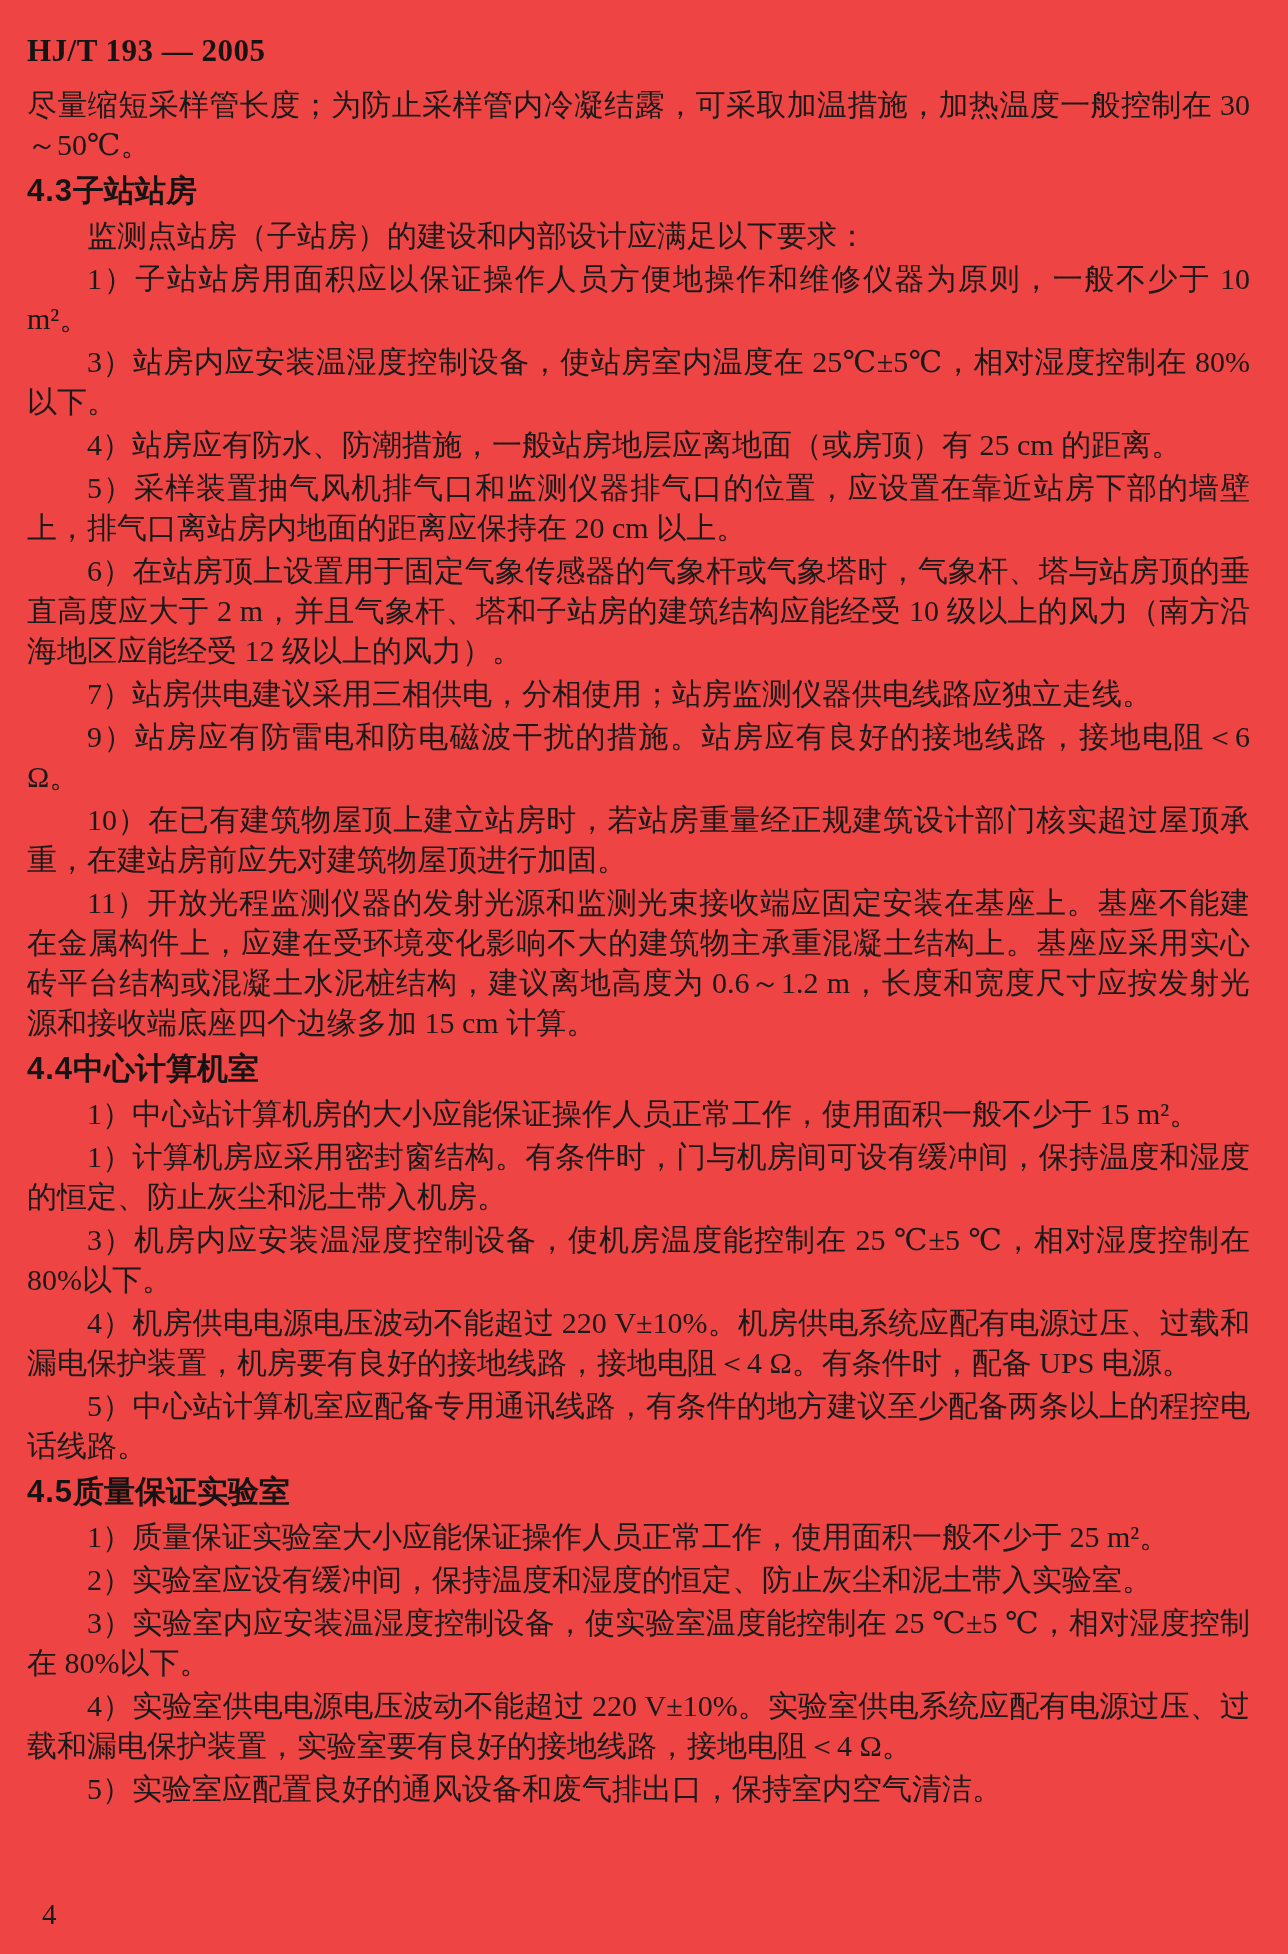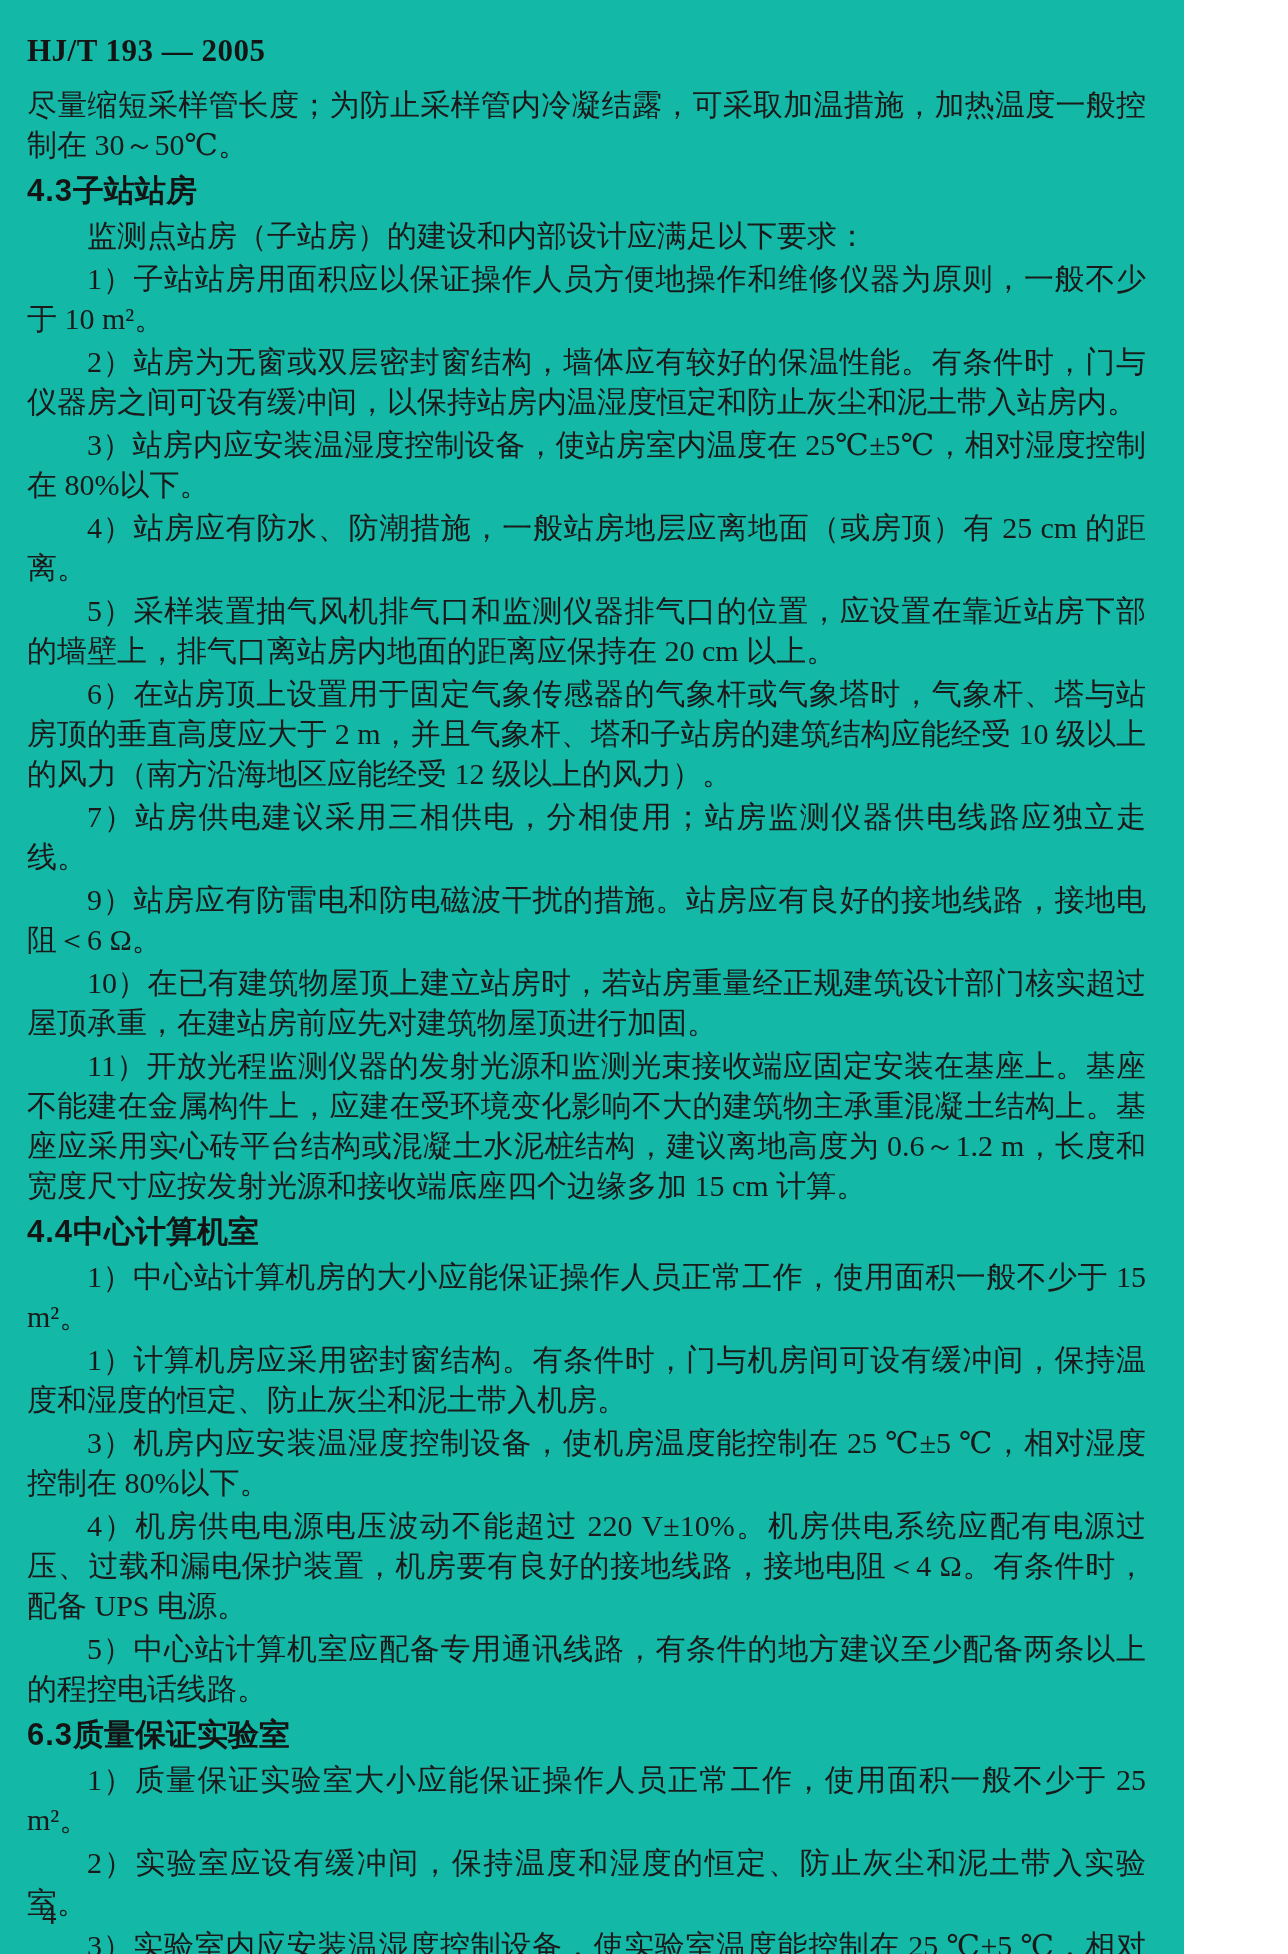--- a/index.html
+++ b/index.html
@@ -2,24 +2,24 @@
 <html lang="zh"><head>
 <meta charset="utf-8">
 <style>
   html, body {
     margin: 0;
     padding: 0;
     background: #ffffff;
   }
   .page {
     position: relative;
-    width: 1184px;
+    width: 1288px;
     height: 1954px;
     box-sizing: border-box;
-    background: #14b8a6;
+    background: #ef4444;
     color: #1a1a1a;
     padding: 32px 26px 0 27px;
     overflow: hidden;
     font-family: "Liberation Serif", "DejaVu Serif", serif;
   }
   .doc-header {
     font-family: "Liberation Serif", "DejaVu Serif", serif;
     font-weight: bold;
     font-size: 31px;
     line-height: 38px;
@@ -62,36 +62,35 @@
 <body>
 
 <div class="page">
   <div class="doc-header">HJ/T 193 — 2005</div>
 
   <div class="doc-body" id="doc-body">
       <p class="para">尽量缩短采样管长度；为防止采样管内冷凝结露，可采取加温措施，加热温度一般控制在 30～50℃。</p>
       <h2 class="sec-heading"><span class="sec-num">4.3</span><span class="sec-title">子站站房</span></h2>
       <p class="para indent">监测点站房（子站房）的建设和内部设计应满足以下要求：</p>
       <p class="para indent">1）子站站房用面积应以保证操作人员方便地操作和维修仪器为原则，一般不少于 10 m²。</p>
-      <p class="para indent">2）站房为无窗或双层密封窗结构，墙体应有较好的保温性能。有条件时，门与仪器房之间可设有缓冲间，以保持站房内温湿度恒定和防止灰尘和泥土带入站房内。</p>
       <p class="para indent">3）站房内应安装温湿度控制设备，使站房室内温度在 25℃±5℃，相对湿度控制在 80%以下。</p>
       <p class="para indent">4）站房应有防水、防潮措施，一般站房地层应离地面（或房顶）有 25 cm 的距离。</p>
       <p class="para indent">5）采样装置抽气风机排气口和监测仪器排气口的位置，应设置在靠近站房下部的墙壁上，排气口离站房内地面的距离应保持在 20 cm 以上。</p>
       <p class="para indent">6）在站房顶上设置用于固定气象传感器的气象杆或气象塔时，气象杆、塔与站房顶的垂直高度应大于 2 m，并且气象杆、塔和子站房的建筑结构应能经受 10 级以上的风力（南方沿海地区应能经受 12 级以上的风力）。</p>
       <p class="para indent">7）站房供电建议采用三相供电，分相使用；站房监测仪器供电线路应独立走线。</p>
       <p class="para indent">9）站房应有防雷电和防电磁波干扰的措施。站房应有良好的接地线路，接地电阻＜6 Ω。</p>
       <p class="para indent">10）在已有建筑物屋顶上建立站房时，若站房重量经正规建筑设计部门核实超过屋顶承重，在建站房前应先对建筑物屋顶进行加固。</p>
       <p class="para indent">11）开放光程监测仪器的发射光源和监测光束接收端应固定安装在基座上。基座不能建在金属构件上，应建在受环境变化影响不大的建筑物主承重混凝土结构上。基座应采用实心砖平台结构或混凝土水泥桩结构，建议离地高度为 0.6～1.2 m，长度和宽度尺寸应按发射光源和接收端底座四个边缘多加 15 cm 计算。</p>
       <h2 class="sec-heading"><span class="sec-num">4.4</span><span class="sec-title">中心计算机室</span></h2>
       <p class="para indent">1）中心站计算机房的大小应能保证操作人员正常工作，使用面积一般不少于 15 m²。</p>
       <p class="para indent">1）计算机房应采用密封窗结构。有条件时，门与机房间可设有缓冲间，保持温度和湿度的恒定、防止灰尘和泥土带入机房。</p>
       <p class="para indent">3）机房内应安装温湿度控制设备，使机房温度能控制在 25 ℃±5 ℃，相对湿度控制在 80%以下。</p>
       <p class="para indent">4）机房供电电源电压波动不能超过 220 V±10%。机房供电系统应配有电源过压、过载和漏电保护装置，机房要有良好的接地线路，接地电阻＜4 Ω。有条件时，配备 UPS 电源。</p>
       <p class="para indent">5）中心站计算机室应配备专用通讯线路，有条件的地方建议至少配备两条以上的程控电话线路。</p>
-      <h2 class="sec-heading"><span class="sec-num">6.3</span><span class="sec-title">质量保证实验室</span></h2>
+      <h2 class="sec-heading"><span class="sec-num">4.5</span><span class="sec-title">质量保证实验室</span></h2>
       <p class="para indent">1）质量保证实验室大小应能保证操作人员正常工作，使用面积一般不少于 25 m²。</p>
       <p class="para indent">2）实验室应设有缓冲间，保持温度和湿度的恒定、防止灰尘和泥土带入实验室。</p>
       <p class="para indent">3）实验室内应安装温湿度控制设备，使实验室温度能控制在 25 ℃±5 ℃，相对湿度控制在 80%以下。</p>
       <p class="para indent">4）实验室供电电源电压波动不能超过 220 V±10%。实验室供电系统应配有电源过压、过载和漏电保护装置，实验室要有良好的接地线路，接地电阻＜4 Ω。</p>
       <p class="para indent">5）实验室应配置良好的通风设备和废气排出口，保持室内空气清洁。</p>
     </div>
 
   <div class="page-number">4</div>
 </div>
 

